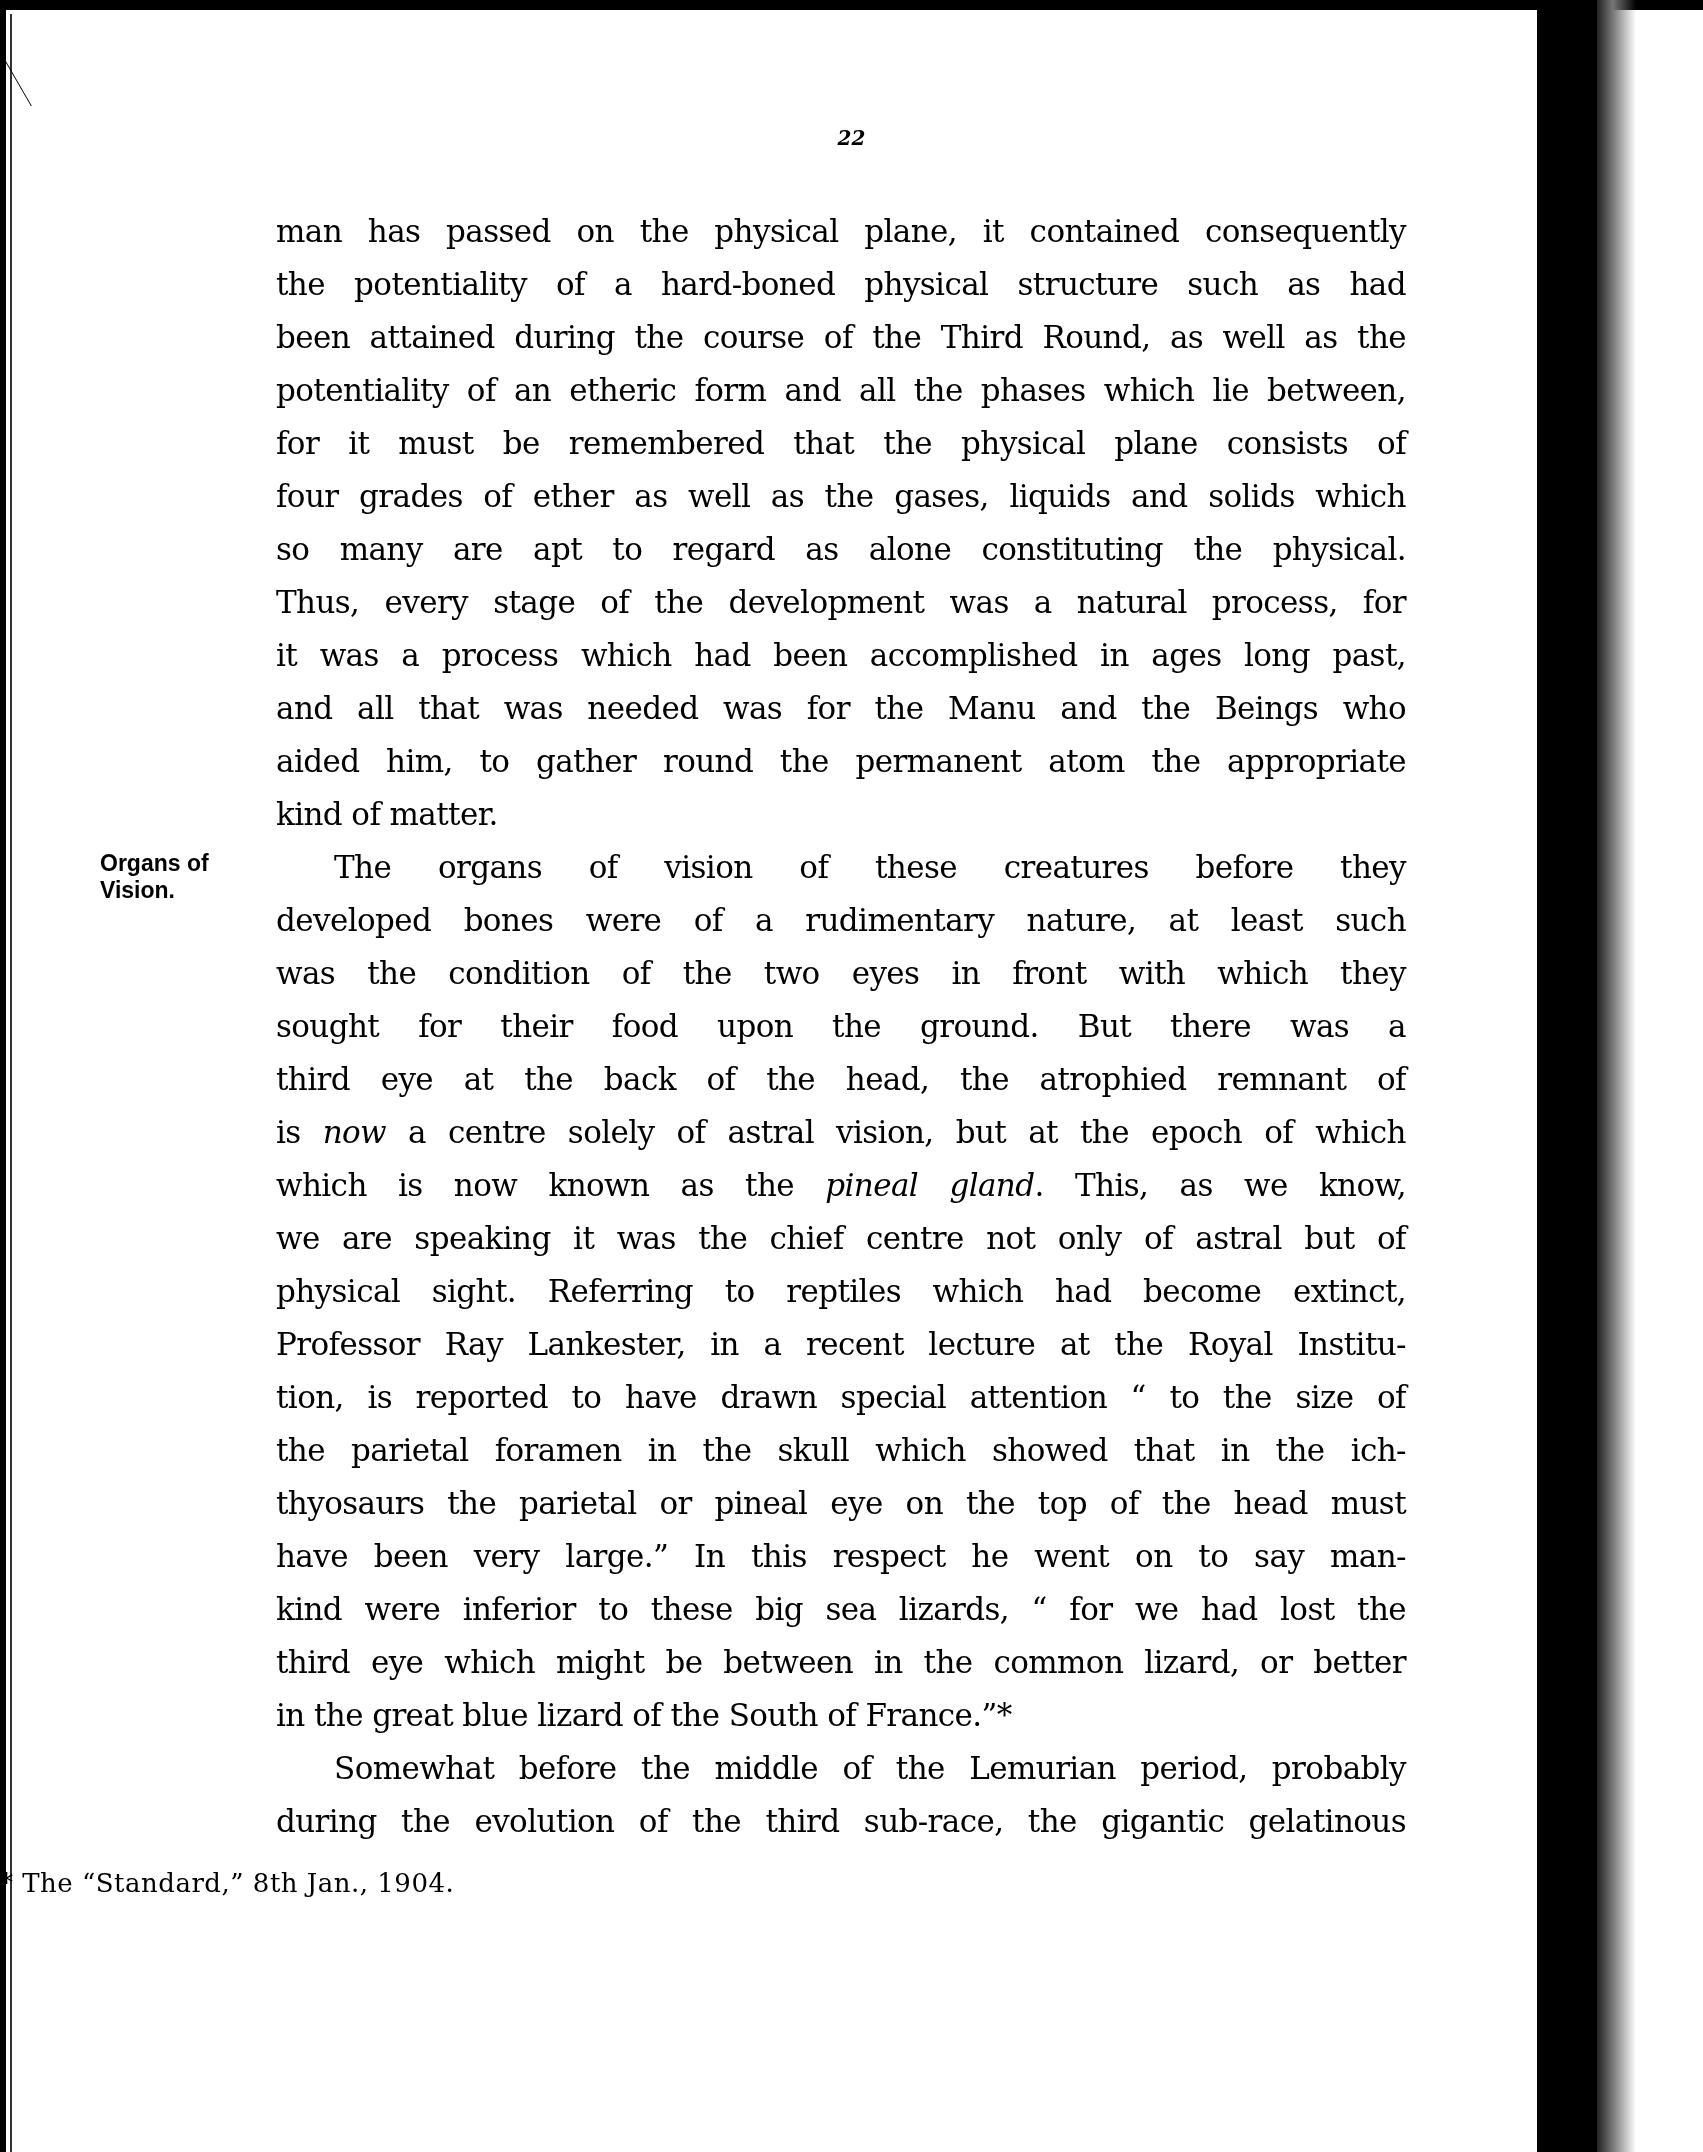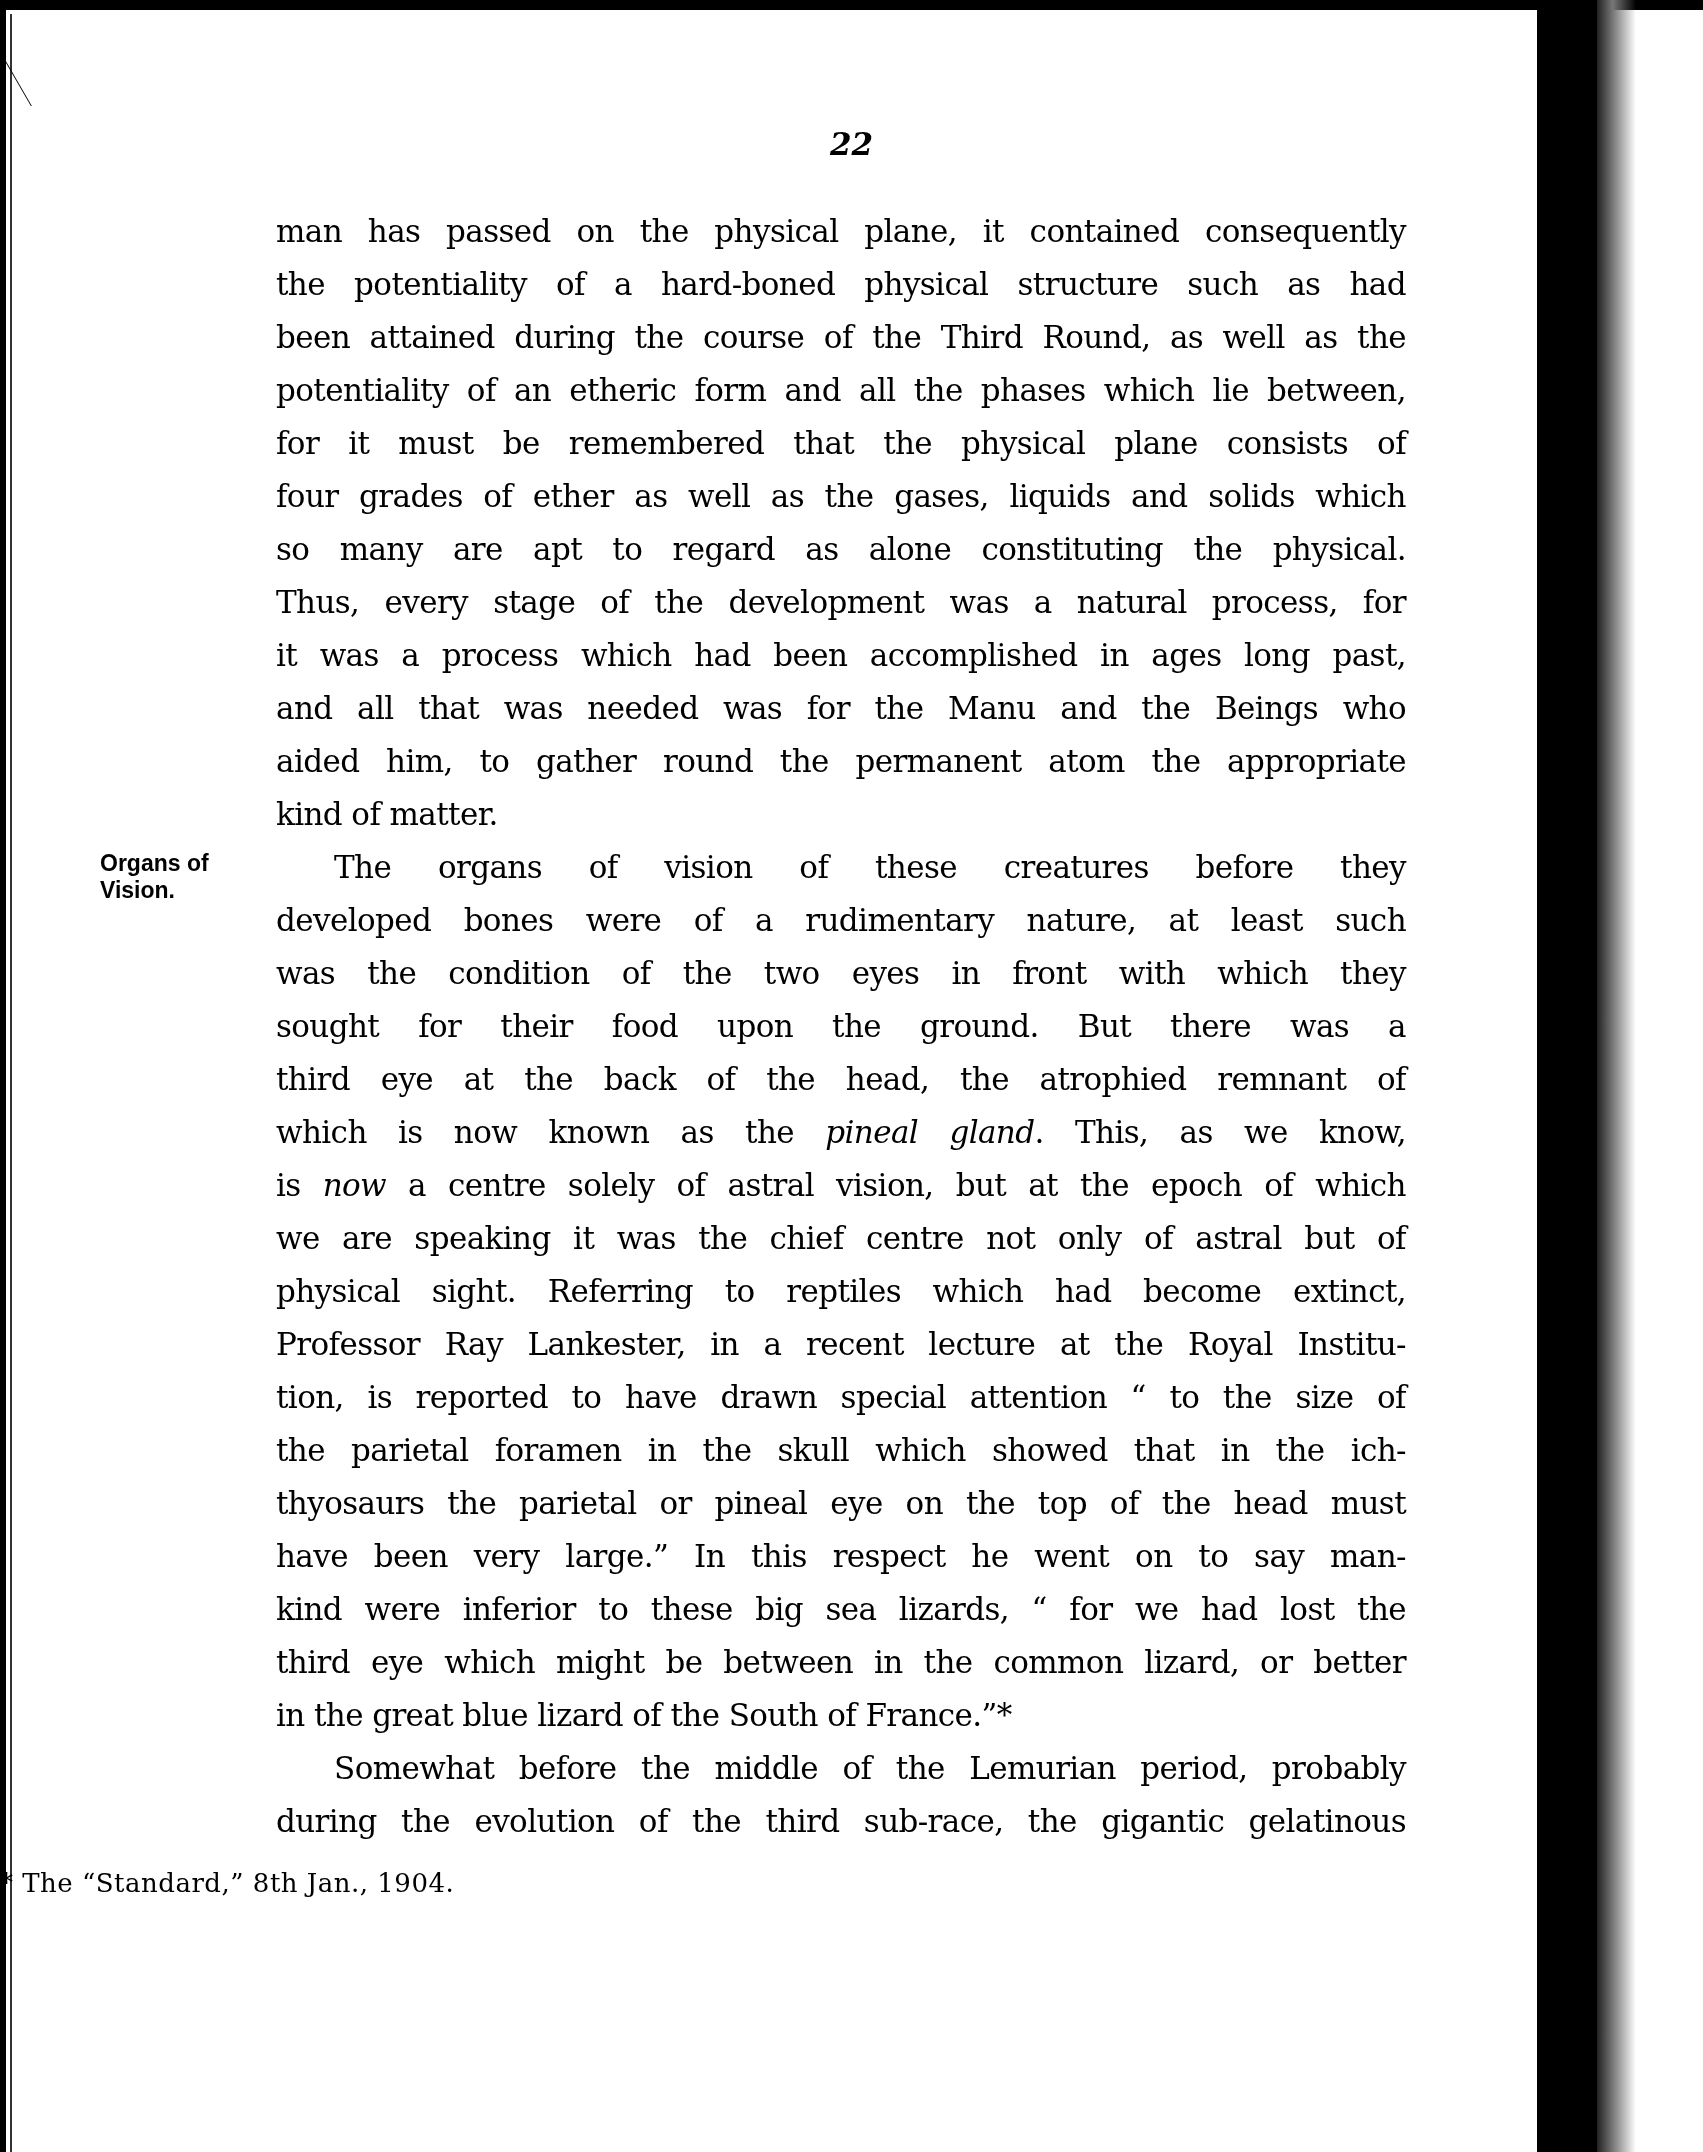--- a/index.html
+++ b/index.html
@@ -10,21 +10,21 @@
     color: #000;
   }
   .top-band { position: absolute; left: 0; top: 0; width: 1703px; height: 9.7px; background: #000; }
   .left-edge { position: absolute; left: 0; top: 9.7px; width: 5.8px; height: 2142px; background: #000; }
   .left-edge2 { position: absolute; left: 9.7px; top: 13.5px; width: 1.9px; height: 2139px; background: #333; }
   .left-mark { position: absolute; left: 17.4px; top: 58px; width: 19.3px; height: 48px; border-left: 1.9px solid #000; transform: skewX(30deg); }
   .binding { position: absolute; left: 1537px; top: 0; width: 60px; height: 2152px; background: #000; }
   .binding-fade { position: absolute; left: 1597px; top: 0; width: 39px; height: 2152px;
     background: linear-gradient(to right, #222 0%, #777 40%, rgba(255,255,255,0) 100%); }
   .page-number { position: absolute; top: 126px; left: 0; width: 1703px; text-align: center;
-    font-size: 31px; font-weight: bold; font-style: italic; }
+    font-size: 20px; font-weight: bold; font-style: italic; }
   .body-text { position: absolute; left: 276px; top: 205px; width: 1130px; }
   .line { display: block; height: 53px; line-height: 53px; font-size: 31px; white-space: nowrap;
     text-align: justify; text-align-last: justify; letter-spacing: -0.6px; }
   .line.last { text-align-last: left; }
   .line.indent { padding-left: 58px; }
   .margin-note { position: absolute; left: 100px; top: 850px; font-family: Liberation Sans, sans-serif;
     font-weight: bold; font-size: 23px; line-height: 27px; }
   .footnote { position: absolute; top: 1868px; left: 0; width: 1703px; text-align: left; font-size: 26px; letter-spacing: 0.5px; }
   i { font-style: italic; }
 </style>
@@ -56,22 +56,22 @@
     <span class="line">Thus, every stage of the development was a natural process, for</span>
     <span class="line">it was a process which had been accomplished in ages long past,</span>
     <span class="line">and all that was needed was for the Manu and the Beings who</span>
     <span class="line">aided him, to gather round the permanent atom the appropriate</span>
     <span class="line last">kind of matter.</span>
     <span class="line indent">The organs of vision of these creatures before they</span>
     <span class="line">developed bones were of a rudimentary nature, at least such</span>
     <span class="line">was the condition of the two eyes in front with which they</span>
     <span class="line">sought for their food upon the ground.  But there was a</span>
     <span class="line">third eye at the back of the head, the atrophied remnant of</span>
+    <span class="line"><span>is </span><i>now</i><span> a centre solely of astral vision, but at the epoch of which</span></span>
     <span class="line"><span>which is now known as the </span><i>pineal gland</i><span>.  This, as we know,</span></span>
-    <span class="line"><span>is </span><i>now</i><span> a centre solely of astral vision, but at the epoch of which</span></span>
     <span class="line">we are speaking it was the chief centre not only of astral but of</span>
     <span class="line">physical sight.  Referring to reptiles which had become extinct,</span>
     <span class="line">Professor Ray Lankester, in a recent lecture at the Royal Institu-</span>
     <span class="line">tion, is reported to have drawn special attention “ to the size of</span>
     <span class="line">the parietal foramen in the skull which showed that in the ich-</span>
     <span class="line">thyosaurs the parietal or pineal eye on the top of the head must</span>
     <span class="line">have been very large.”  In this respect he went on to say man-</span>
     <span class="line">kind were inferior to these big sea lizards, “ for we had lost the</span>
     <span class="line">third eye which might be between in the common lizard, or better</span>
     <span class="line last">in the great blue lizard of the South of France.”*</span>

